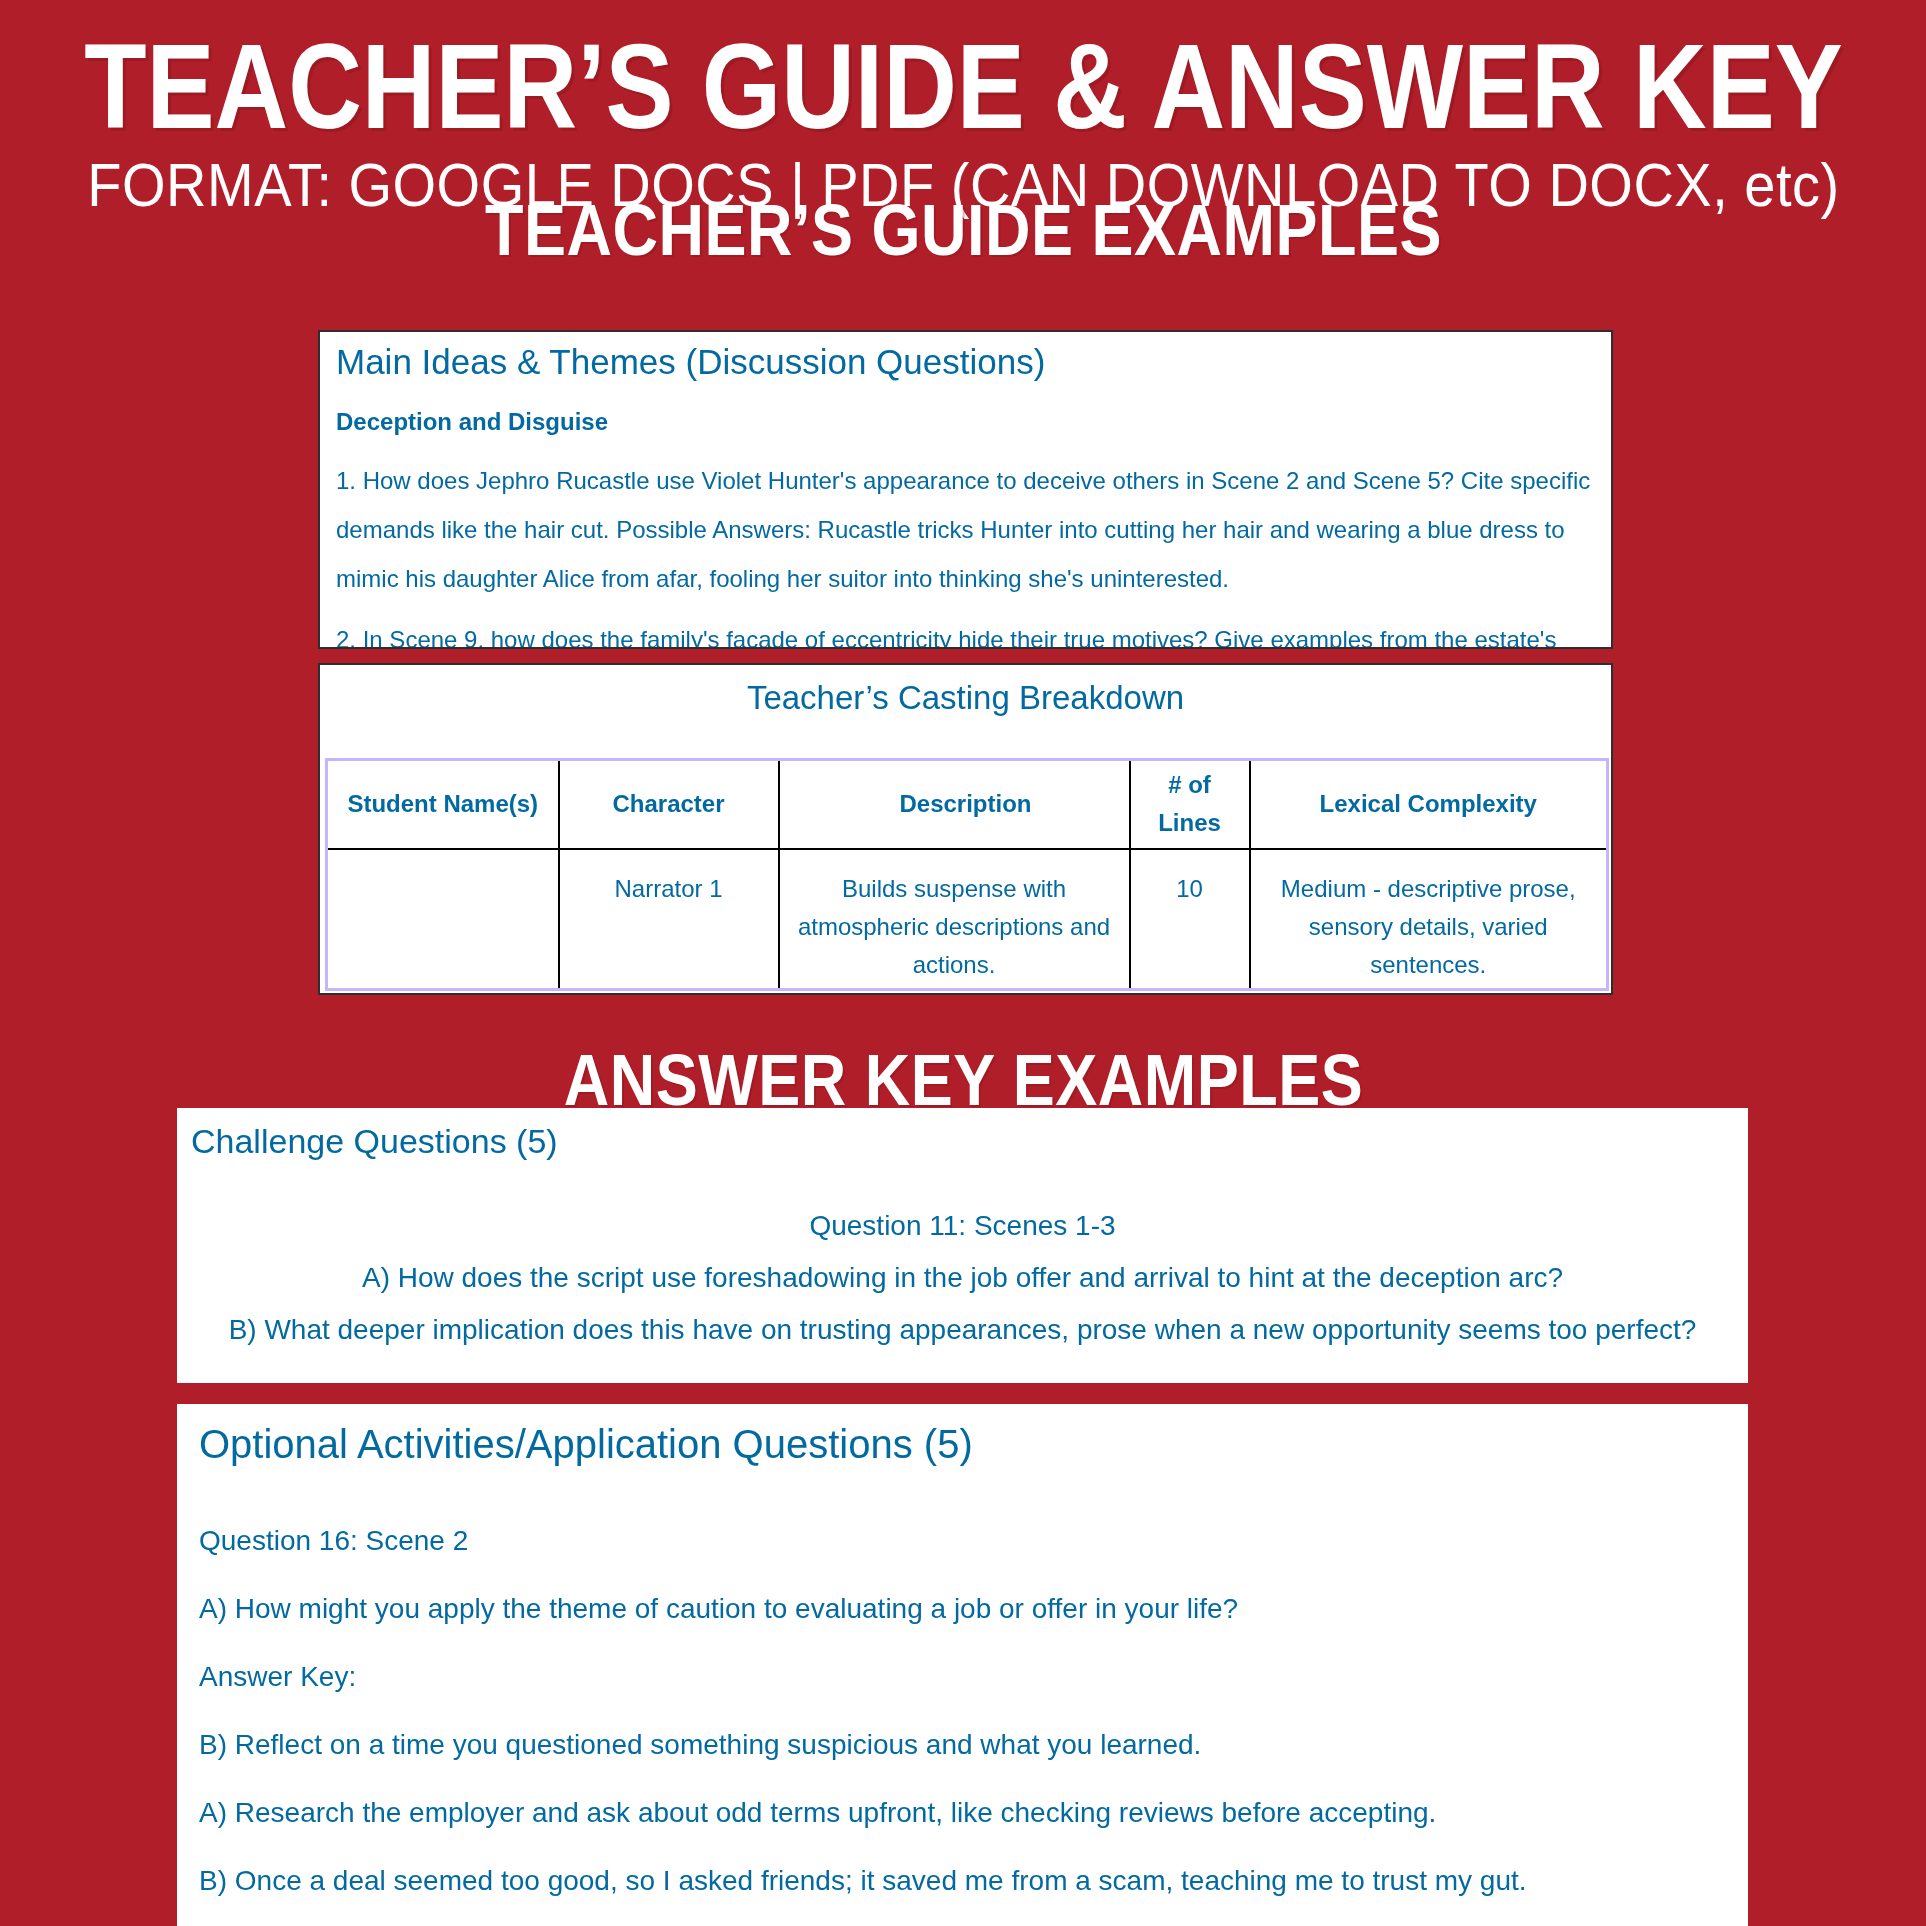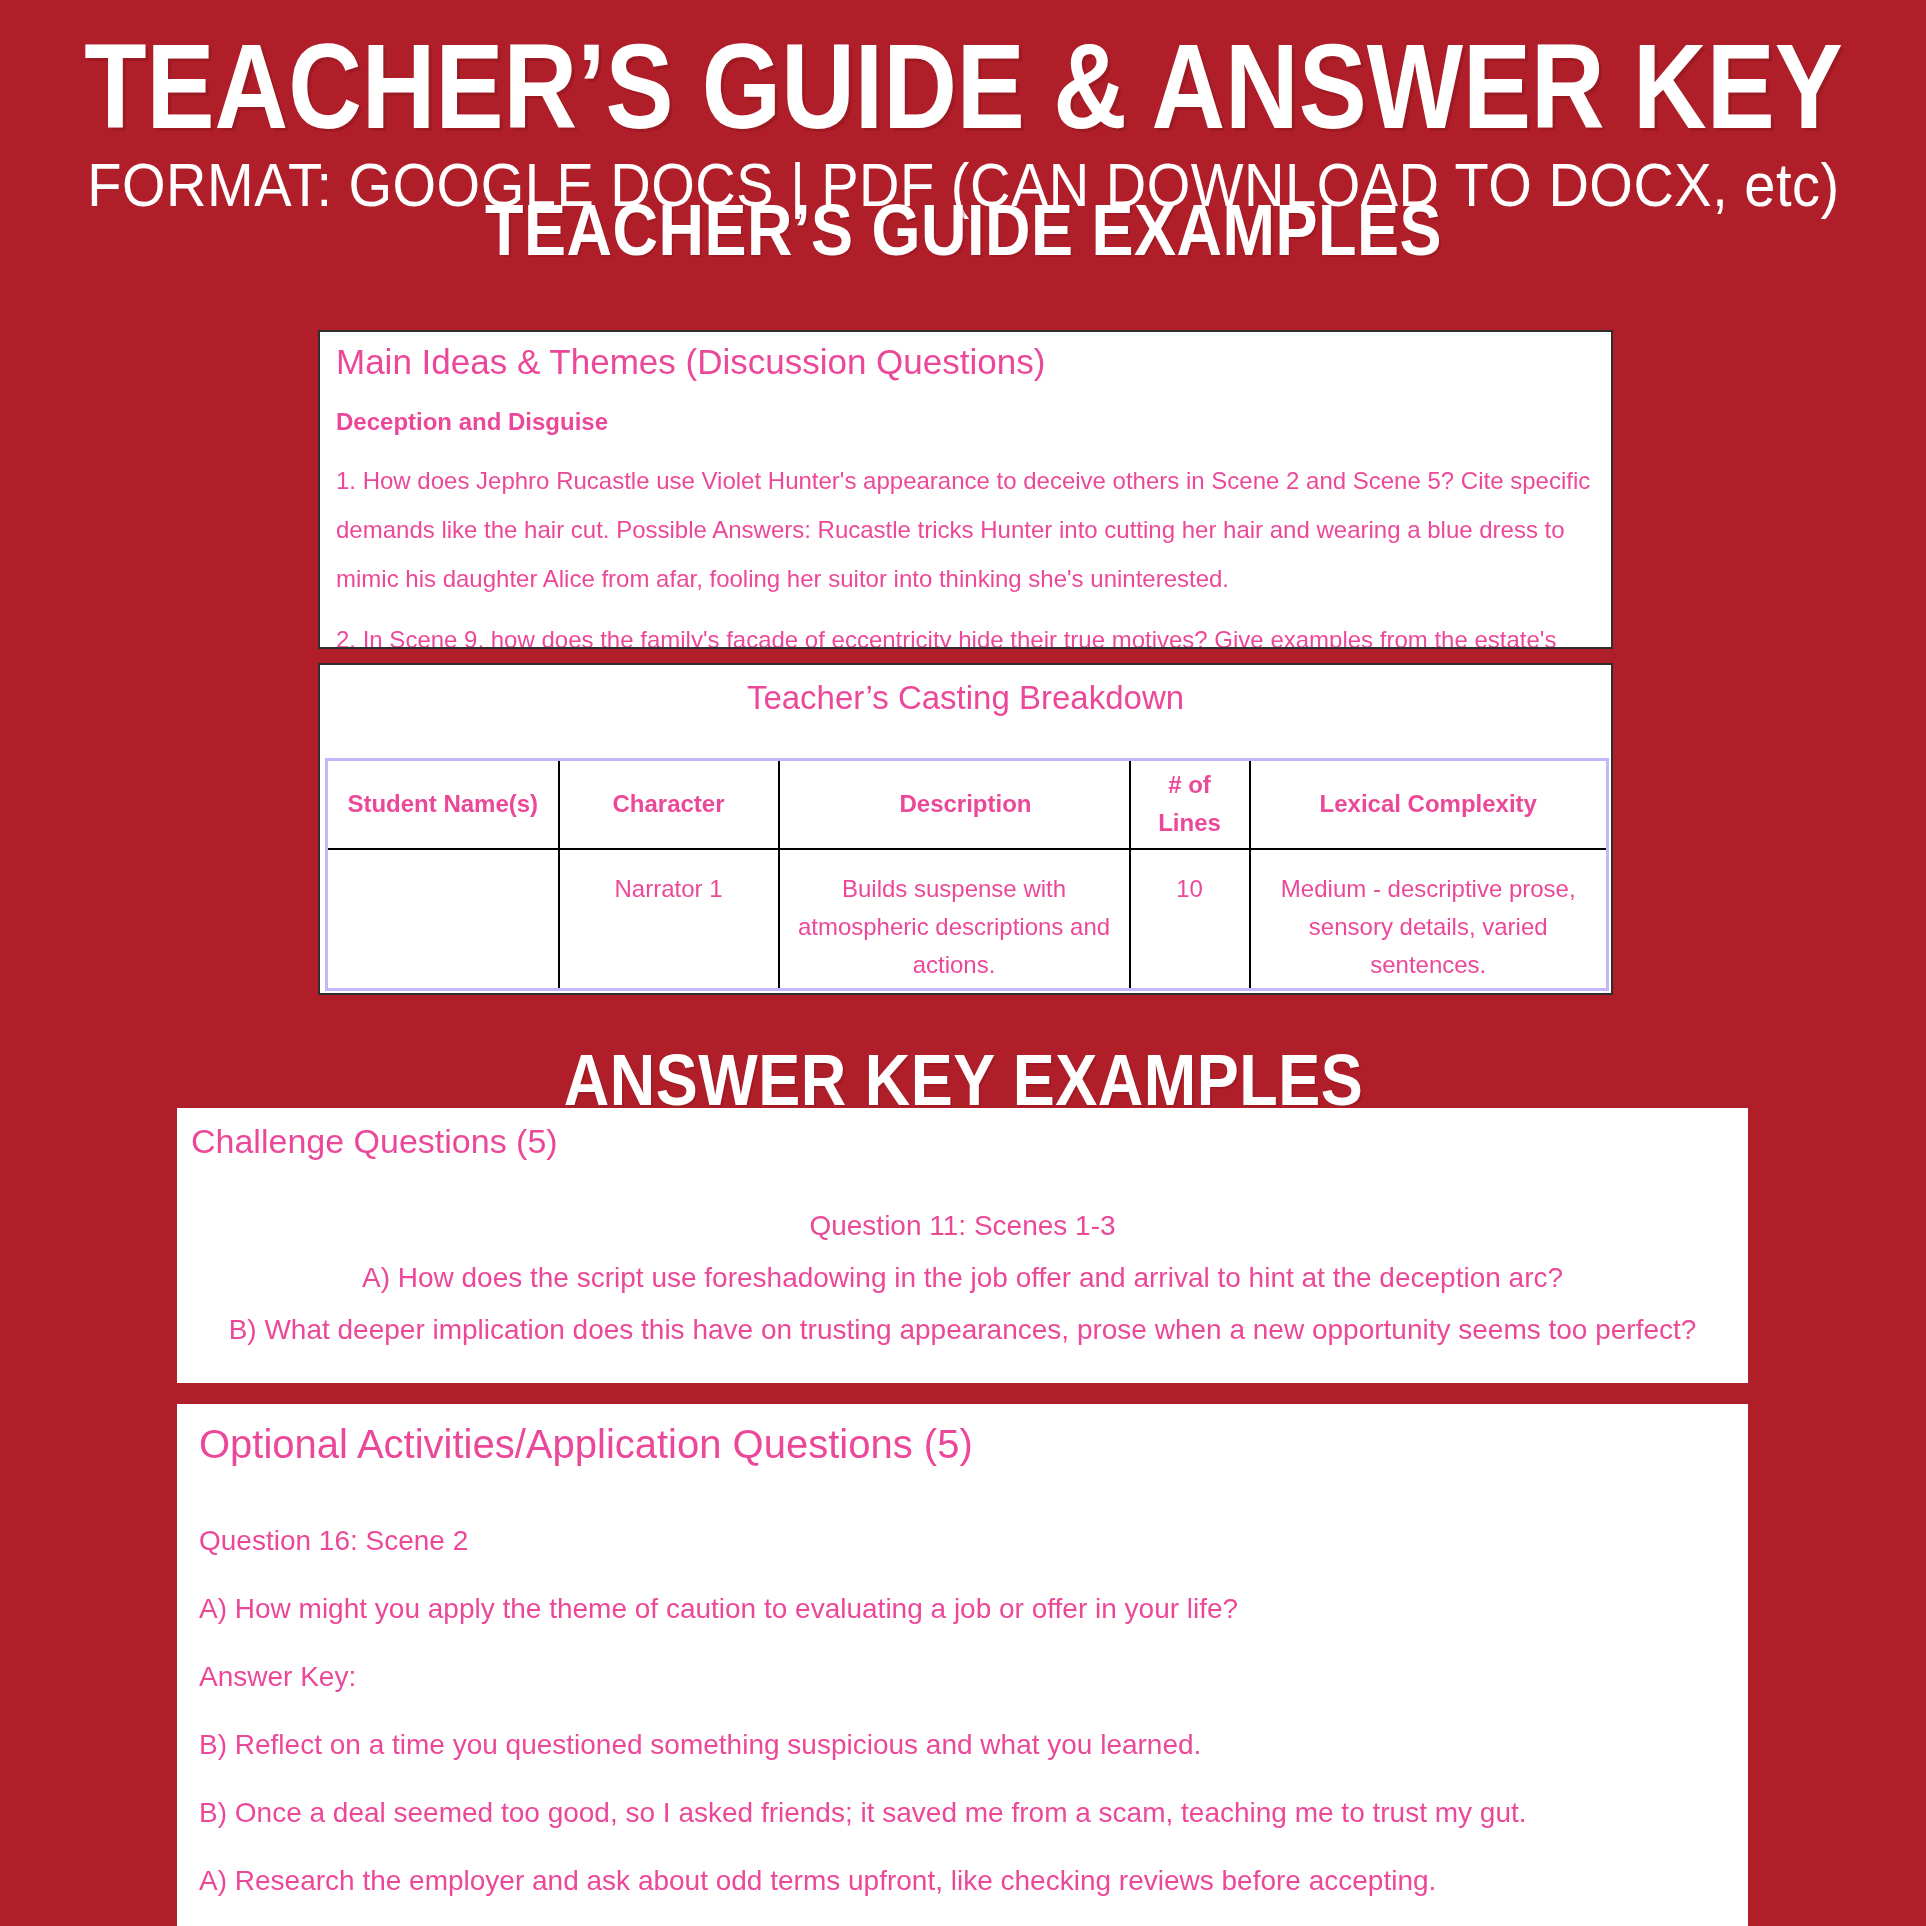--- a/index.html
+++ b/index.html
@@ -34,21 +34,21 @@
     font-size:63px; font-weight:bold; letter-spacing:0.5px;
     transform:scaleY(1.15); transform-origin:50% 0;
     text-shadow:2px 2px 0 rgba(125,18,24,0.3);
     white-space:nowrap;
   }
   .section-heading.guide  { top:188px; }
   .section-heading.answer { top:1038px; }
 
   
   .doc {
-    position:absolute; background:#ffffff; color:#ec4899;
+    position:absolute; background:#ffffff; color:#0369a1;
     box-sizing:border-box; overflow:hidden;
   }
 
   
   .doc1 {
     left:318px; top:330px; width:1295px; height:319px;
     border:2px solid #2e2e2e;
     padding:10px 16px 0 16px;
   }
   .doc1 .doc-h1 { font-size:35px; font-weight:normal; margin:0; }
@@ -149,18 +149,18 @@
     <div class="line">A) How does the script use foreshadowing in the job offer and arrival to hint at the deception arc?</div>
     <div class="line">B) What deeper implication does this have on trusting appearances, prose when a new opportunity seems too perfect?</div>
   </div>
 
   <div class="doc doc4">
     <div class="doc-h1">Optional Activities/Application Questions (5)</div>
     <div class="line first">Question 16: Scene 2</div>
     <div class="line">A) How might you apply the theme of caution to evaluating a job or offer in your life?</div>
     <div class="line">Answer Key:</div>
     <div class="line">B) Reflect on a time you questioned something suspicious and what you learned.</div>
+    <div class="line">A) Research the employer and ask about odd terms upfront, like checking reviews before accepting.</div>
     <div class="line">B) Once a deal seemed too good, so I asked friends; it saved me from a scam, teaching me to trust my gut.</div>
-    <div class="line">A) Research the employer and ask about odd terms upfront, like checking reviews before accepting.</div>
   </div>
 
 </div>
 
 
 </body></html>

